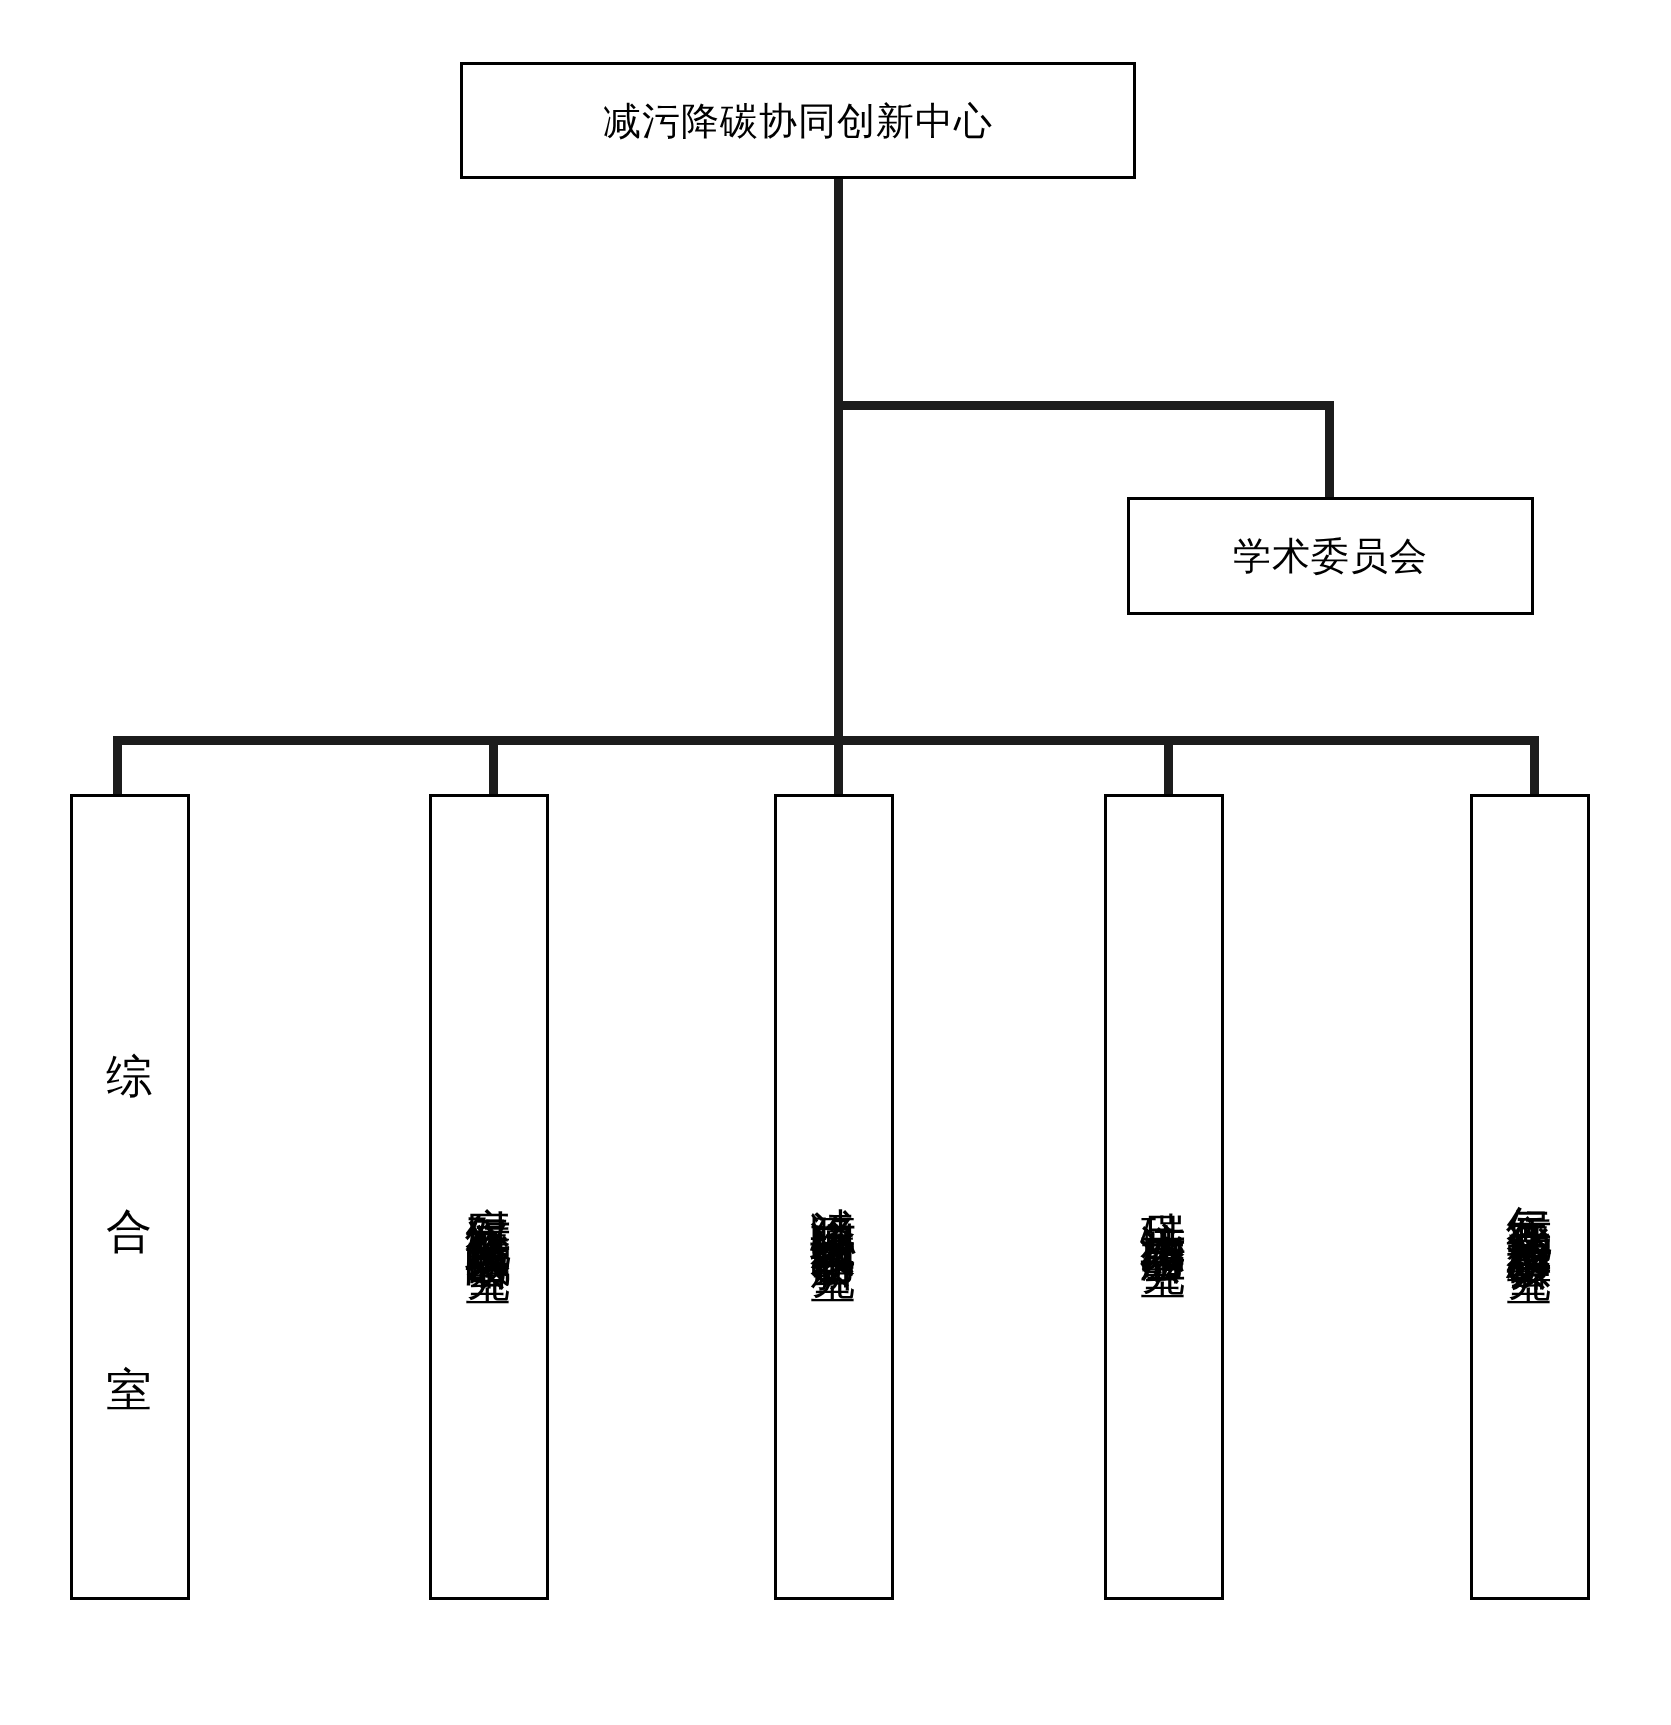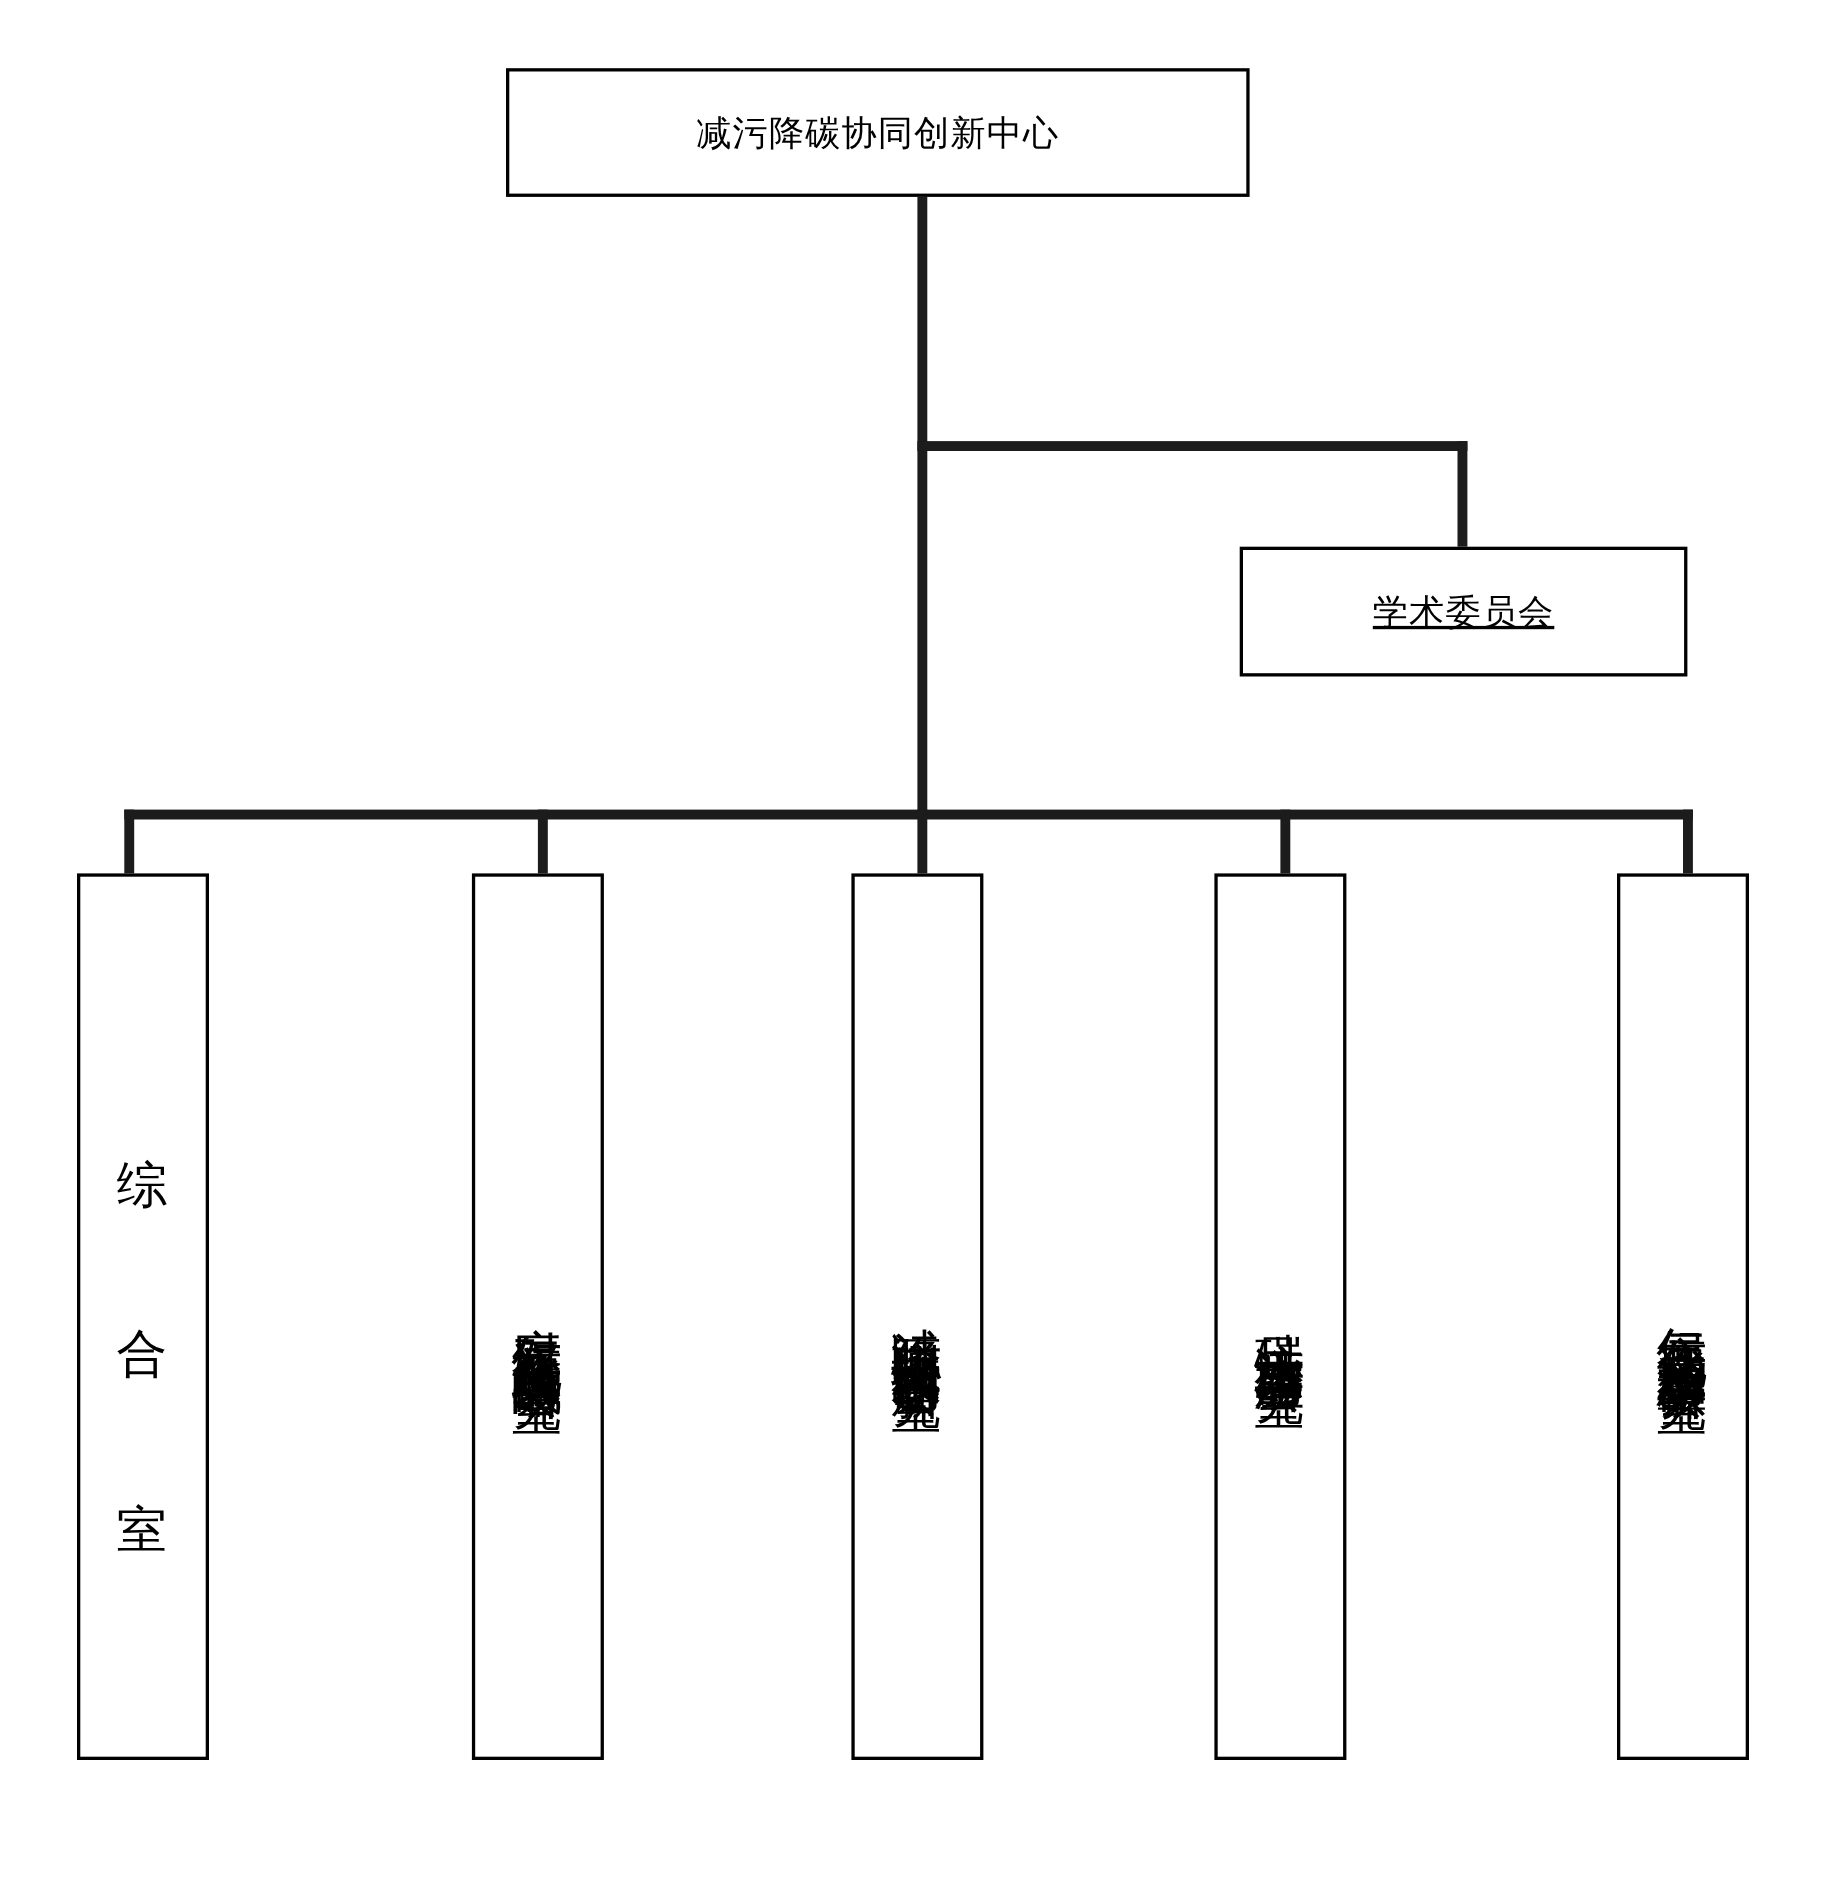--- a/index.html
+++ b/index.html
@@ -30,21 +30,21 @@
     z-index: 3;
   }
   .node-label {
     color: #000000;
     line-height: 1.0;
     white-space: pre;
   }
 
   
   .h-label {
-    font-size: 32px;
+    font-size: 38px;
     letter-spacing: 1px;
     text-align: center;
   }
 
   
   .v-label {
     writing-mode: vertical-rl;
     text-orientation: upright;
     font-size: 46px;
     text-align: center;
@@ -72,21 +72,21 @@
 
   <div class="node" style="left:460px; top:62px; width:676px; height:117px;">
     <span class="node-label h-label">减污降碳协同创新中心</span>
   </div>
 
   <div class="line v" style="left:834px; top:178px; height:566px;"></div>
 
   <div class="line h" style="left:834px; top:401px; width:500px;"></div>
   <div class="line v" style="left:1325px; top:401px; height:99px;"></div>
 
-  <div class="node" style="left:1127px; top:497px; width:407px; height:118px;text-decoration:underline;">
+  <div class="node" style="left:1127px; top:497px; width:407px; height:118px;">
     <span class="node-label h-label">学术委员会</span>
   </div>
 
   <div class="line h" style="left:113px; top:736px; width:1426px;"></div>
 
   <div class="line v" style="left:113px; top:736px; height:60px;"></div>
   <div class="line v" style="left:489px; top:736px; height:60px;"></div>
   <div class="line v" style="left:834px; top:736px; height:60px;"></div>
   <div class="line v" style="left:1164px; top:736px; height:60px;"></div>
   <div class="line v" style="left:1530px; top:736px; height:60px;"></div>

